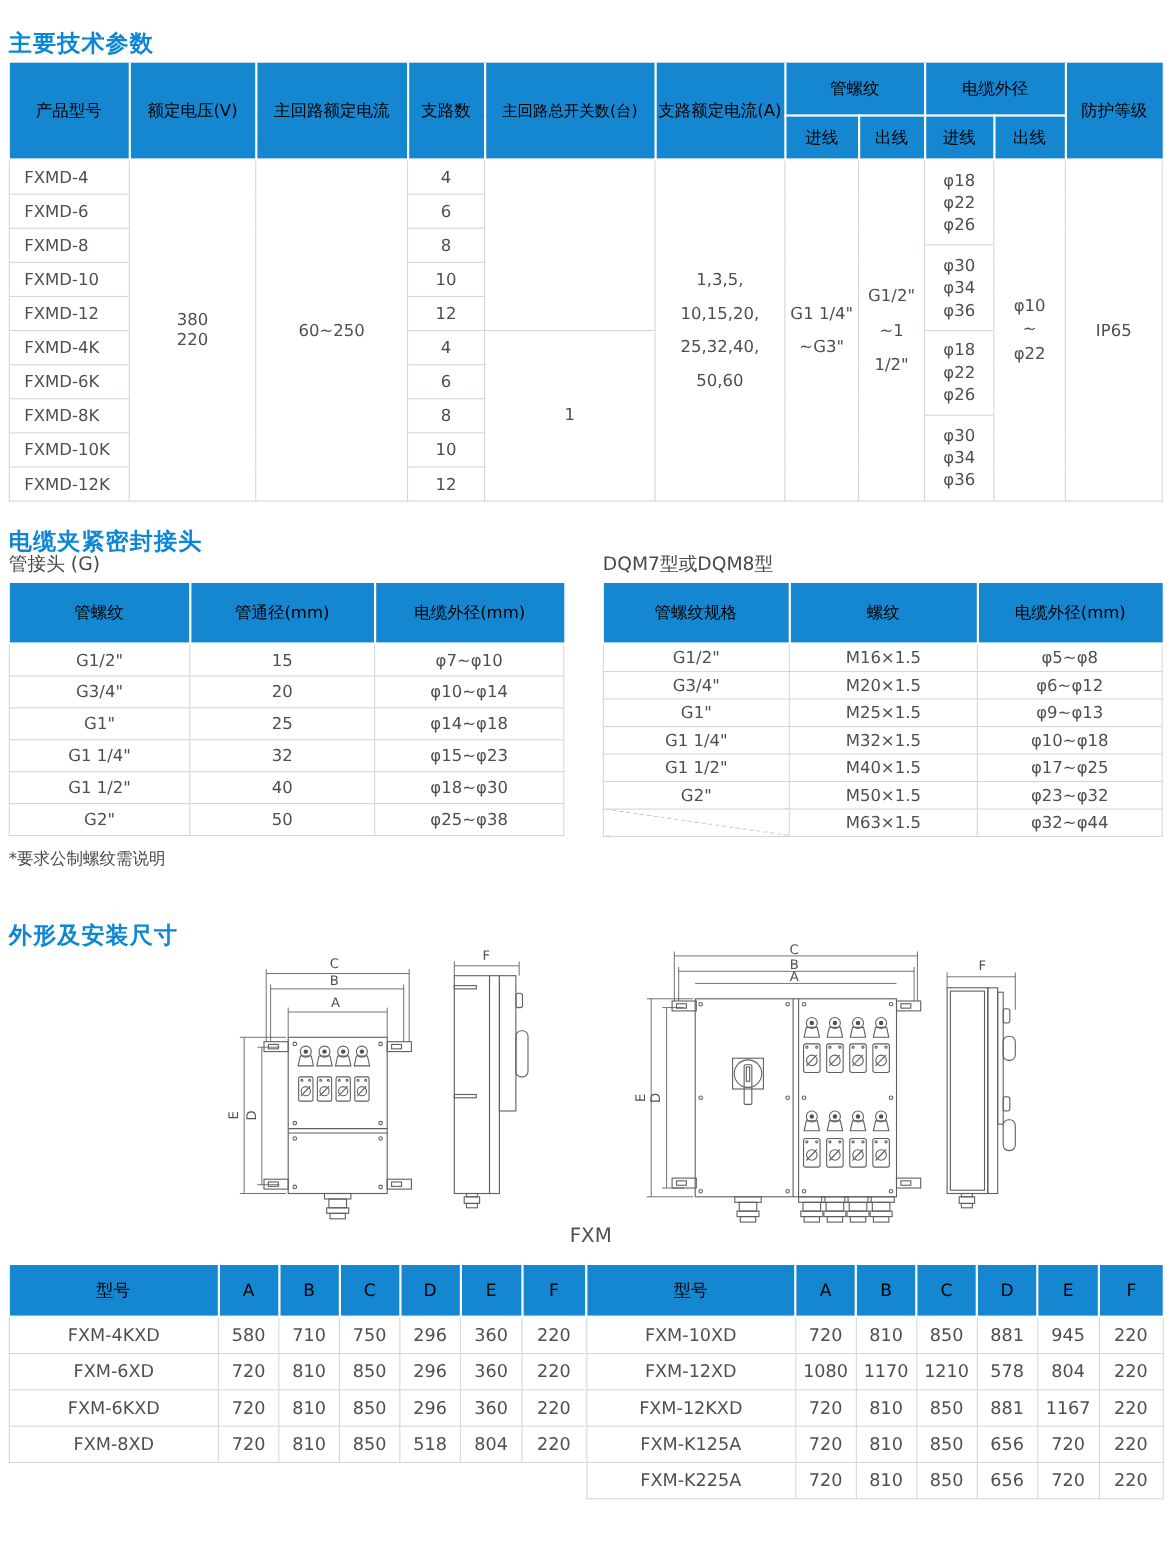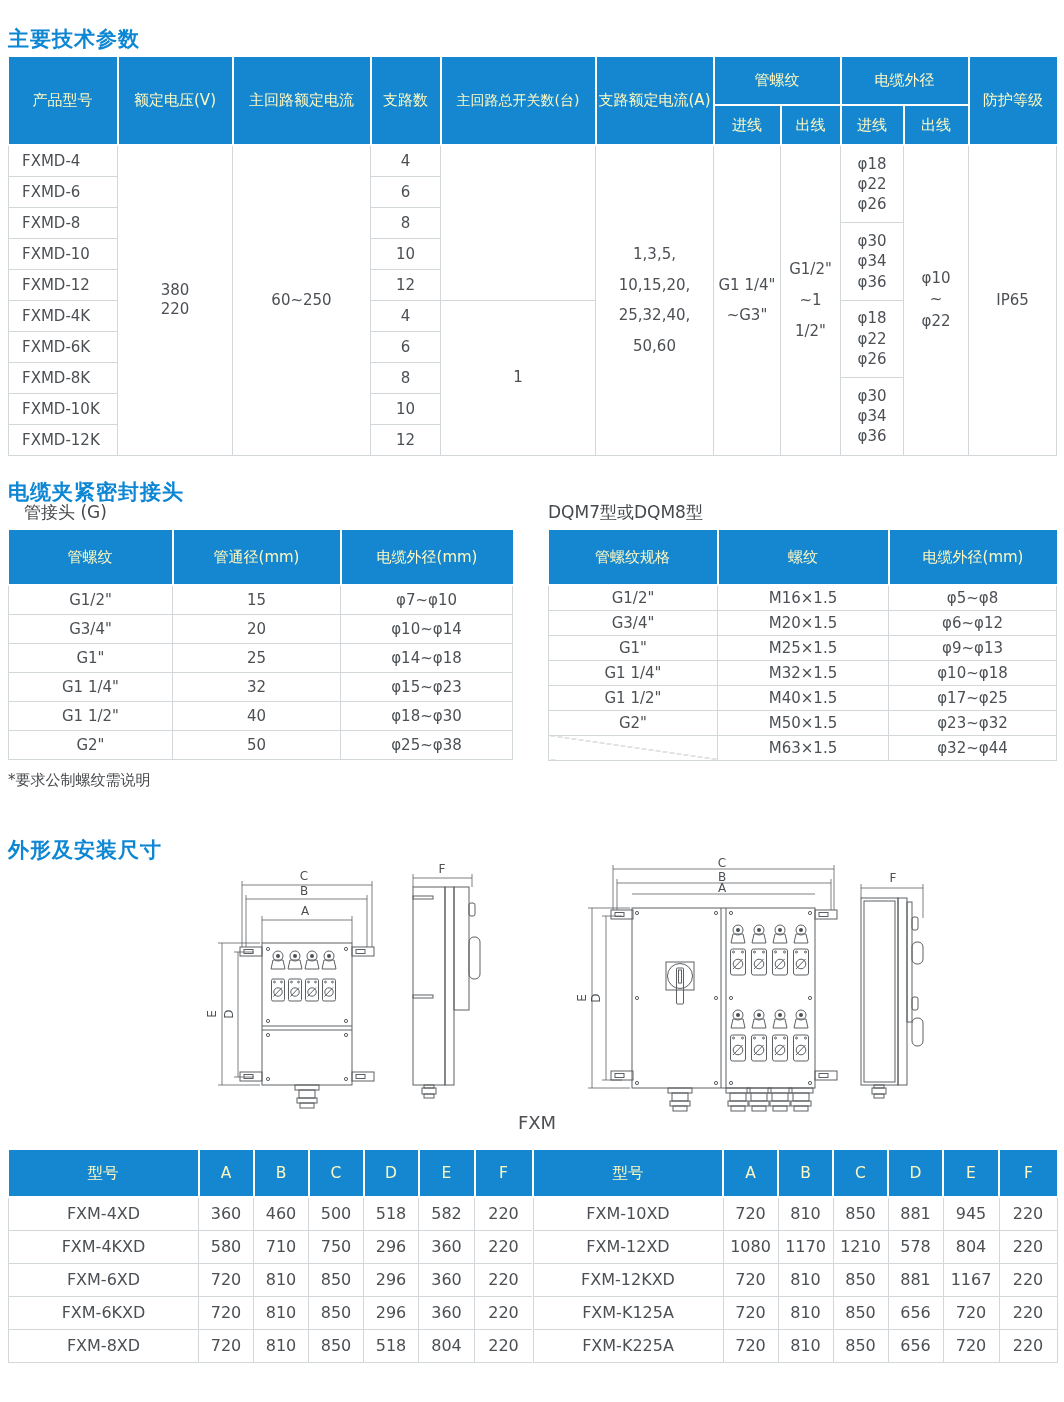--- a/index.html
+++ b/index.html
@@ -6,21 +6,21 @@
   body{
     width:1064px;height:1402px;position:relative;background:#ffffff;
     font-family:"DejaVu Sans","Liberation Sans",sans-serif;color:#4c5054;
     -webkit-font-smoothing:antialiased;
   }
   .sec-title{position:absolute;left:8px;font-size:21px;font-weight:bold;color:#0d86d3;letter-spacing:1px;}
   .tbl-caption{position:absolute;font-size:17px;color:#46494c;}
   .footnote{position:absolute;left:8px;top:771px;font-size:15px;color:#46494c;}
 
   table{border-collapse:collapse;table-layout:fixed;position:absolute;background:#fff;}
-  th{background:#1587d0;color:#fef9c3;font-weight:normal;border:2px solid #fff;font-size:15px;padding:0 2px;}
+  th{background:#1587d0;color:#000000;font-weight:normal;border:2px solid #fff;font-size:15px;padding:0 2px;}
   td{border:1px solid #d2d7da;color:#4c5054;text-align:center;font-size:15px;padding:0 2px;}
 
   
   #t1{left:8px;top:57px;width:1048px;}
   #t1 thead tr:first-child th{border-top:0;}
   #t1 thead th:first-child{border-left:0;}
   #t1 thead tr:first-child th:last-child{border-right:0;}
   #t1 thead tr:nth-child(1){height:48px;}
   #t1 thead tr:nth-child(2){height:40px;}
   #t1 tbody tr{height:31px;margin-top:36px;}
@@ -177,21 +177,21 @@
         <td>10</td>
       </tr>
     <tr>
         <td class="model">FXMD-12K</td>
         <td>12</td>
       </tr>
   </tbody>
 </table>
 
 <h2 class="sec-title" style="top:461px;">电缆夹紧密封接头</h2>
-<div class="tbl-caption" style="left:24px;top:501px;">管接头 (G)</div>
+<div class="tbl-caption" style="left:8px;top:501px;">管接头 (G)</div>
 <div class="tbl-caption" style="left:548px;top:501px;text-align:center;">DQM7型或DQM8型</div>
 
 <table id="t2">
   <colgroup>
       <col style="width:164px">
       <col style="width:168px">
       <col style="width:172px">
     </colgroup>
   <thead>
     <tr>
@@ -526,29 +526,20 @@
     <th>A</th>
         <th>B</th>
         <th>C</th>
         <th>D</th>
         <th>E</th>
         <th>F</th>
       </tr>
   </thead>
   <tbody>
 
-      <tr>
-        <td>FXM-4XD</td>
-        <td>360</td>
-        <td>460</td>
-        <td>500</td>
-        <td>518</td>
-        <td>582</td>
-        <td>220</td>
-      </tr>
 
       <tr>
         <td>FXM-4KXD</td>
         <td>580</td>
         <td>710</td>
         <td>750</td>
         <td>296</td>
         <td>360</td>
         <td>220</td>
       </tr>

